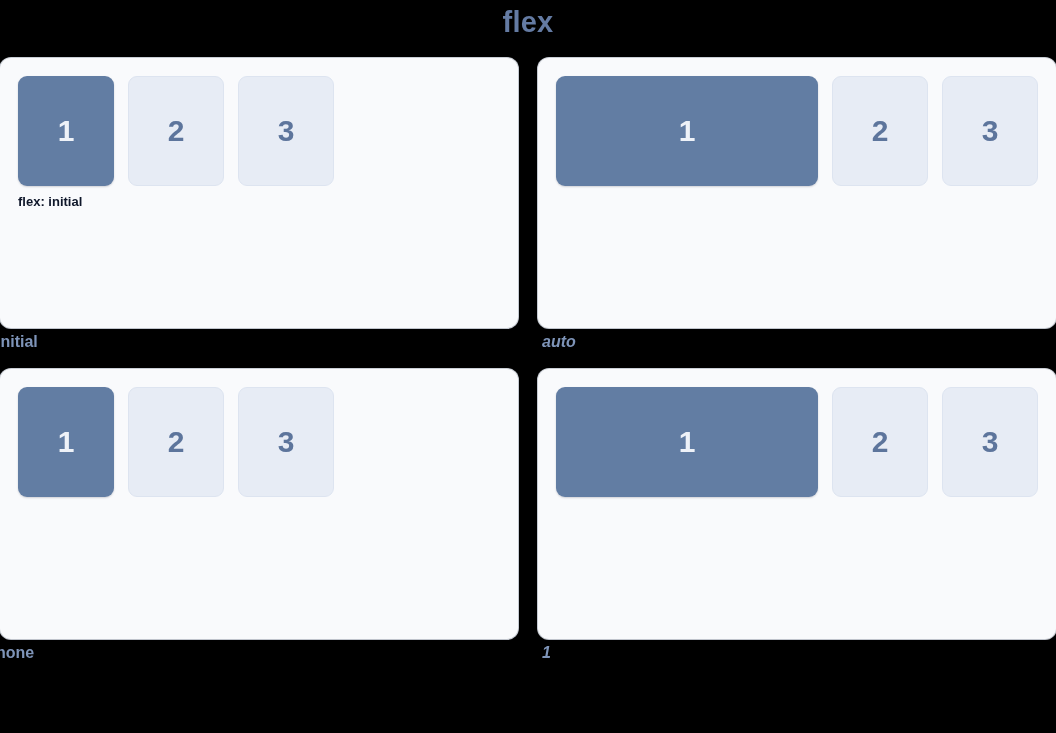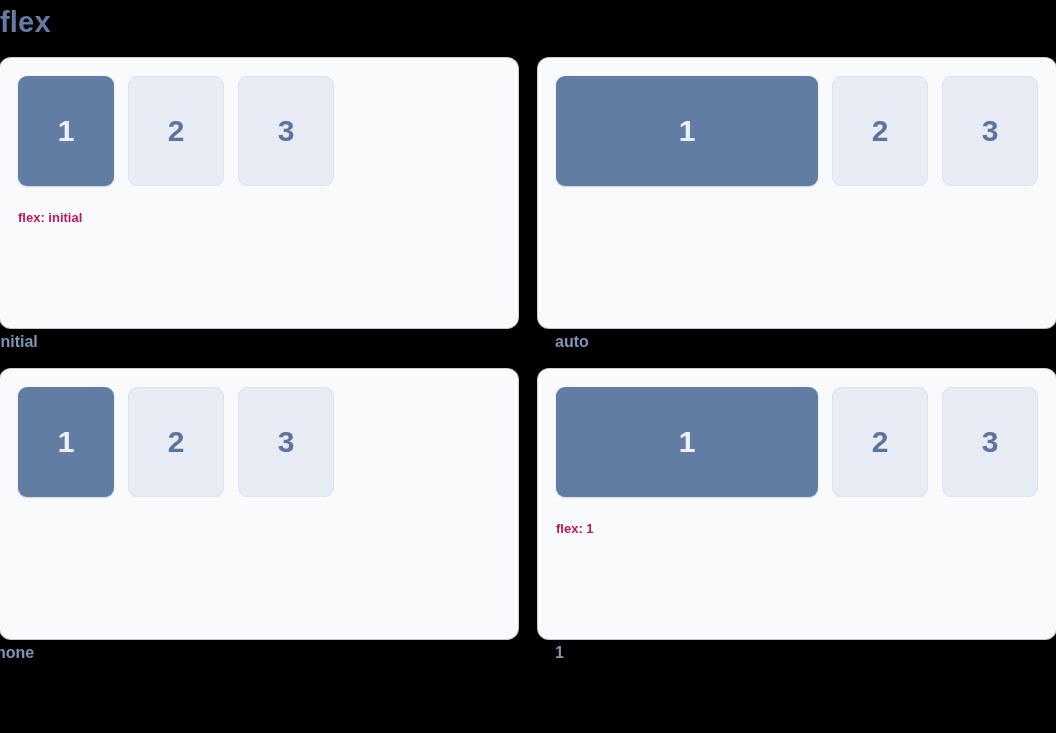--- a/index.html
+++ b/index.html
@@ -22,21 +22,21 @@
   }
 
   
   .page-title {
     position: absolute;
     top: 0;
     left: 0;
     width: 1056px;
     height: 44px;
     line-height: 44px;
-    text-align: left;
+    text-align: center;
     font-size: 29px;
     font-weight: bold;
     color: #647ba3;
     letter-spacing: 0.2px;
   }
 
   
   .demo-grid {
     position: absolute;
     top: 58px;
@@ -95,35 +95,35 @@
     flex: none;
   }
 
   
   .fbox.primary.v-initial { flex: initial; width: 96px; }
   .fbox.primary.v-auto    { flex: auto;    width: 96px; }
   .fbox.primary.v-none    { flex: none;    width: 96px; }
   .fbox.primary.v-one     { flex: 1;       width: 96px; }
 
   .flex-note {
-    margin-top: 24px;
+    margin-top: 8px;
     font-size: 13px;
     font-weight: bold;
-    color: #be185d;
+    color: #0f172a;
   }
 
   .demo-caption {
     margin-top: 5px;
     font-size: 16px;
     font-weight: bold;
     color: #7e94b8;
     margin-left: -4px;
   }
 
-  .demo-cell.right .demo-caption { margin-left: 17px; }
+  .demo-cell.right .demo-caption { margin-left: 4px; font-style: italic; }
 </style>
 </head>
 <body>
 
 <div id="page">
 
   <div class="page-title">flex</div>
 
   <div class="demo-grid">
 
@@ -185,19 +185,18 @@
           <div class="fbox primary v-one">
             <span>1</span>
           </div>
           <div class="fbox muted">
             <span>2</span>
           </div>
           <div class="fbox muted">
             <span>3</span>
           </div>
         </div>
-        <div class="flex-note">flex: 1</div>
       </div>
       <div class="demo-caption">1</div>
     </div>
 
   </div>
 </div>
 
 </body></html>

